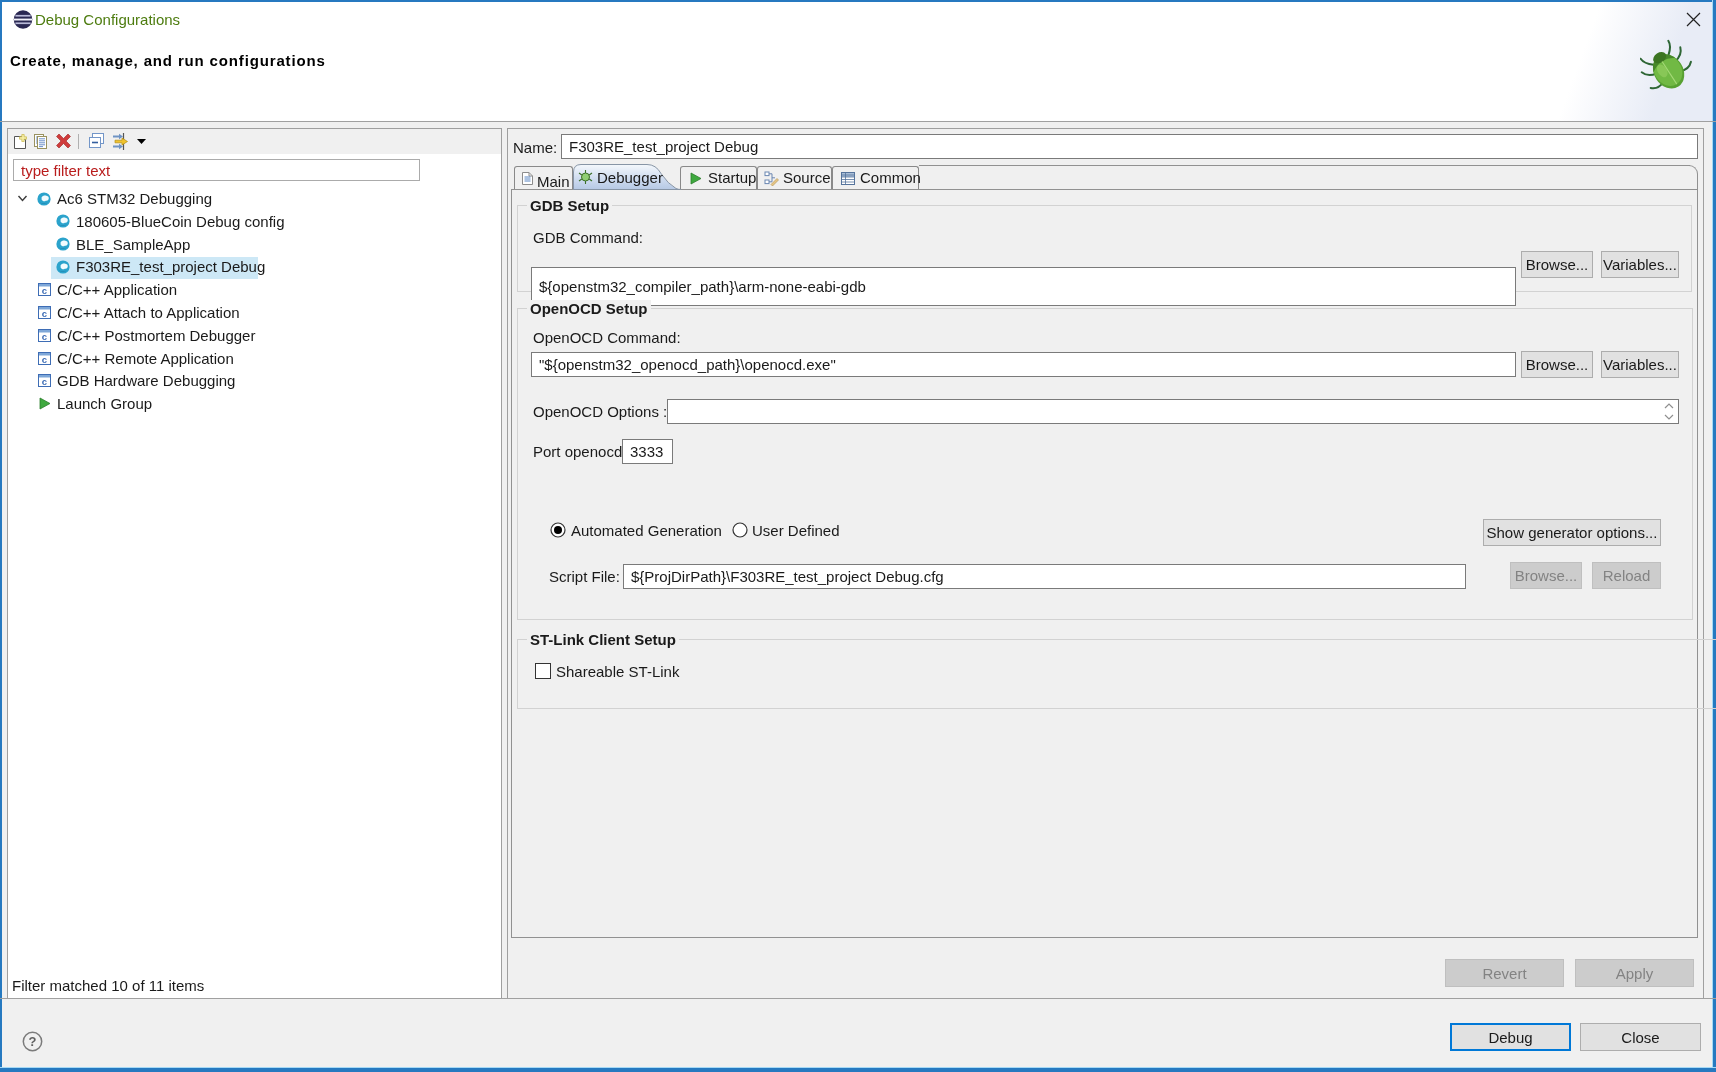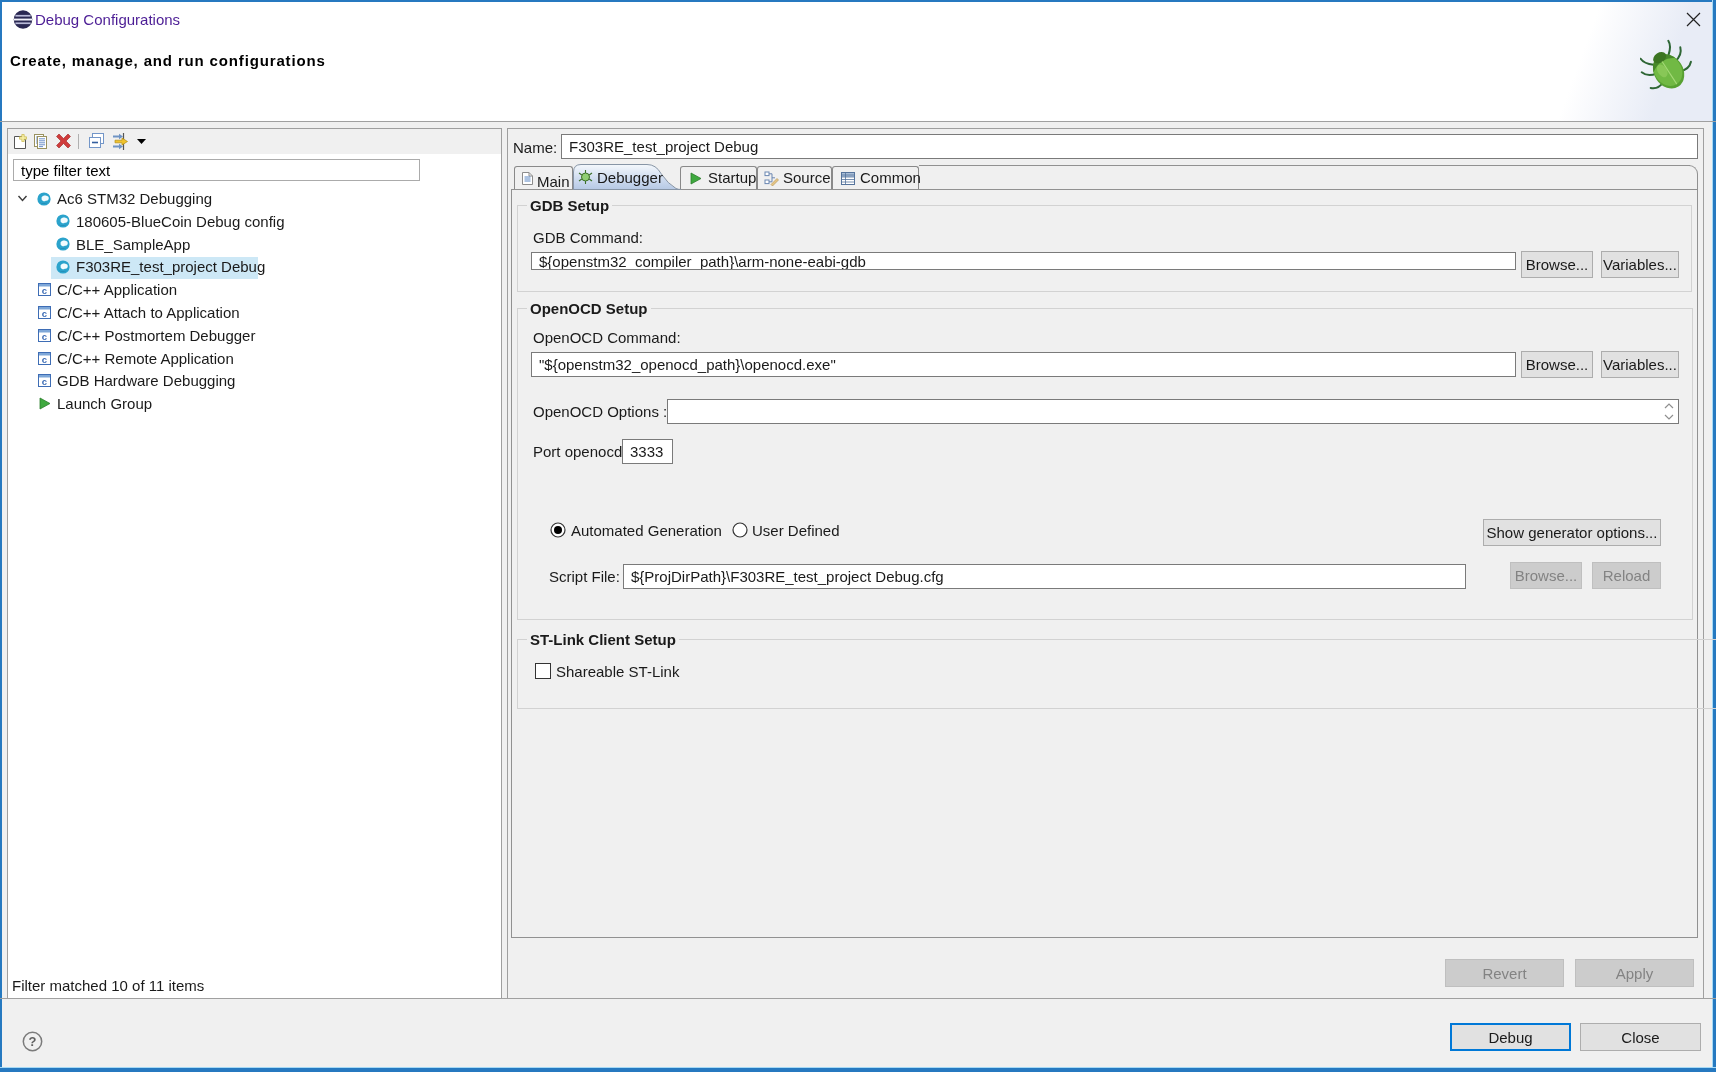--- a/index.html
+++ b/index.html
@@ -29,21 +29,21 @@
 
 <div class="abs" id="header" style="left:2px;top:2px;width:1710px;height:119px;background:#ffffff;">
   <div class="abs" style="right:0;top:0;width:300px;height:119px;background:linear-gradient(110deg, rgba(255,255,255,0) 55%, #e8ecf6 82%);"></div>
 
   <svg class="abs" style="left:11px;top:7px;" width="20" height="21" viewBox="0 0 20 21">
     <circle cx="10" cy="10.5" r="9.3" fill="#2a2852"></circle>
     <rect x="2.4" y="5.9" width="15.2" height="1.7" fill="#b9bad8"></rect>
     <rect x="1.0" y="9.6" width="18" height="1.9" fill="#f2f2fa"></rect>
     <rect x="2.4" y="13.4" width="15.2" height="1.7" fill="#b9bad8"></rect>
   </svg>
-  <div class="lbl" style="left:33px;top:2px;height:30px;color:#4c1d95;">Debug Configurations</div>
+  <div class="lbl" style="left:33px;top:2px;height:30px;color:#4d7c0f;">Debug Configurations</div>
   <div class="lbl" style="left:8px;top:43px;height:30px;font-weight:bold;color:#000;letter-spacing:0.85px;">Create, manage, and run configurations</div>
 
   <svg class="abs" style="left:1684px;top:10px;" width="15" height="15" viewBox="0 0 15 15">
     <path d="M1 1 L14 14 M14 1 L1 14" stroke="#222" stroke-width="1.2" fill="none"></path>
   </svg>
 
   <svg class="abs" style="left:1638px;top:36px;" width="54" height="62" viewBox="0 0 54 62">
     <g transform="rotate(-33 27 31)">
       <g stroke="#2e6635" stroke-width="2" fill="none" stroke-linecap="round">
         <path d="M18 20 C13 16 10.5 13 10.5 8"></path>
@@ -109,21 +109,21 @@
       <line x1="12.5" y1="0" x2="12.5" y2="7" stroke="#555" stroke-width="1.2"></line>
       <line x1="12.5" y1="10" x2="12.5" y2="17" stroke="#555" stroke-width="1.2"></line>
       <path d="M2 2.6 L8 2.6 L8 0.8 L12 3.5 L8 6.2 L8 4.4 L2 4.4 Z" fill="#6f93c4"></path>
       <path d="M2 12.6 L8 12.6 L8 10.8 L12 13.5 L8 16.2 L8 14.4 L2 14.4 Z" fill="#6f93c4"></path>
       <path d="M4 7.2 L11 7.2 L11 5 L16.5 8.5 L11 12 L11 9.8 L4 9.8 Z" fill="#f0c32e" stroke="#b38e12" stroke-width="0.7"></path>
     </g>
 
     <path d="M124 6 L133 6 L128.5 11 Z" fill="#000"></path>
   </svg>
 
-  <div class="inp" style="left:5px;top:30px;width:407px;height:22px;border-color:#ababab;color:#000000;">type filter text</div>
+  <div class="inp" style="left:5px;top:30px;width:407px;height:22px;border-color:#ababab;color:#b91c1c;">type filter text</div>
 
   <div class="abs" style="left:43px;top:128px;width:207px;height:22px;background:#cde8f6;"></div>
   <div class="row" style="left:9px;top:58.5px;">
     <svg width="11" height="11" viewBox="0 0 11 11" style="margin-right:9px;">
         <path d="M1.5 3 L5.5 7.5 L9.5 3" fill="none" stroke="#3c3c3c" stroke-width="1.4"></path>
       </svg>
     <svg width="14" height="14" viewBox="0 0 14 14" style="margin-right:6px;">
         <circle cx="7" cy="7" r="6.6" fill="#2ba3cc"></circle>
         <path d="M4.6 5.2 C6 3 9.5 2.8 11.6 5 C12.3 7.2 10.8 9.2 8.7 8.7 C7.6 10 5.4 9.3 4.6 7.6 Z" fill="#f2fbfe"></path>
         <path d="M2.2 9.4 C4.2 11.8 8.2 12.3 10.4 10.6 C8.4 12.8 4.4 12.7 2.2 9.4 Z" fill="#1b7fa8"></path>
@@ -272,21 +272,21 @@
         <line x1="4.5" y1="1" x2="4.5" y2="13"></line>
       </g>
     </svg>
     <div class="lbl" style="left:27px;top:0;height:21px;">Common</div>
   </div>
 
   <div class="grp" style="left:9px;top:76px;width:1175px;height:87px;">
     <span class="leg">GDB Setup</span>
     <div class="lbl" style="left:15px;top:20px;height:22px;">GDB Command:</div>
   </div>
-  <div class="inp" style="left:23px;top:123px;width:985px;height:18px;">${openstm32_compiler_path}\arm-none-eabi-gdb</div>
+  <div class="inp" style="left:23px;top:138px;width:985px;height:39px;">${openstm32_compiler_path}\arm-none-eabi-gdb</div>
   <div class="btn" style="left:1013px;top:122px;width:72px;height:27px;">Browse...</div>
   <div class="btn" style="left:1093px;top:122px;width:78px;height:27px;">Variables...</div>
 
   <div class="grp" style="left:9px;top:179px;width:1176px;height:312px;">
     <span class="leg">OpenOCD Setup</span>
   </div>
   <div class="lbl" style="left:25px;top:197px;height:22px;">OpenOCD Command:</div>
   <div class="inp" style="left:23px;top:223px;width:985px;height:25px;">"${openstm32_openocd_path}\openocd.exe"</div>
   <div class="btn" style="left:1013px;top:222px;width:72px;height:27px;">Browse...</div>
   <div class="btn" style="left:1093px;top:222px;width:78px;height:27px;">Variables...</div>

